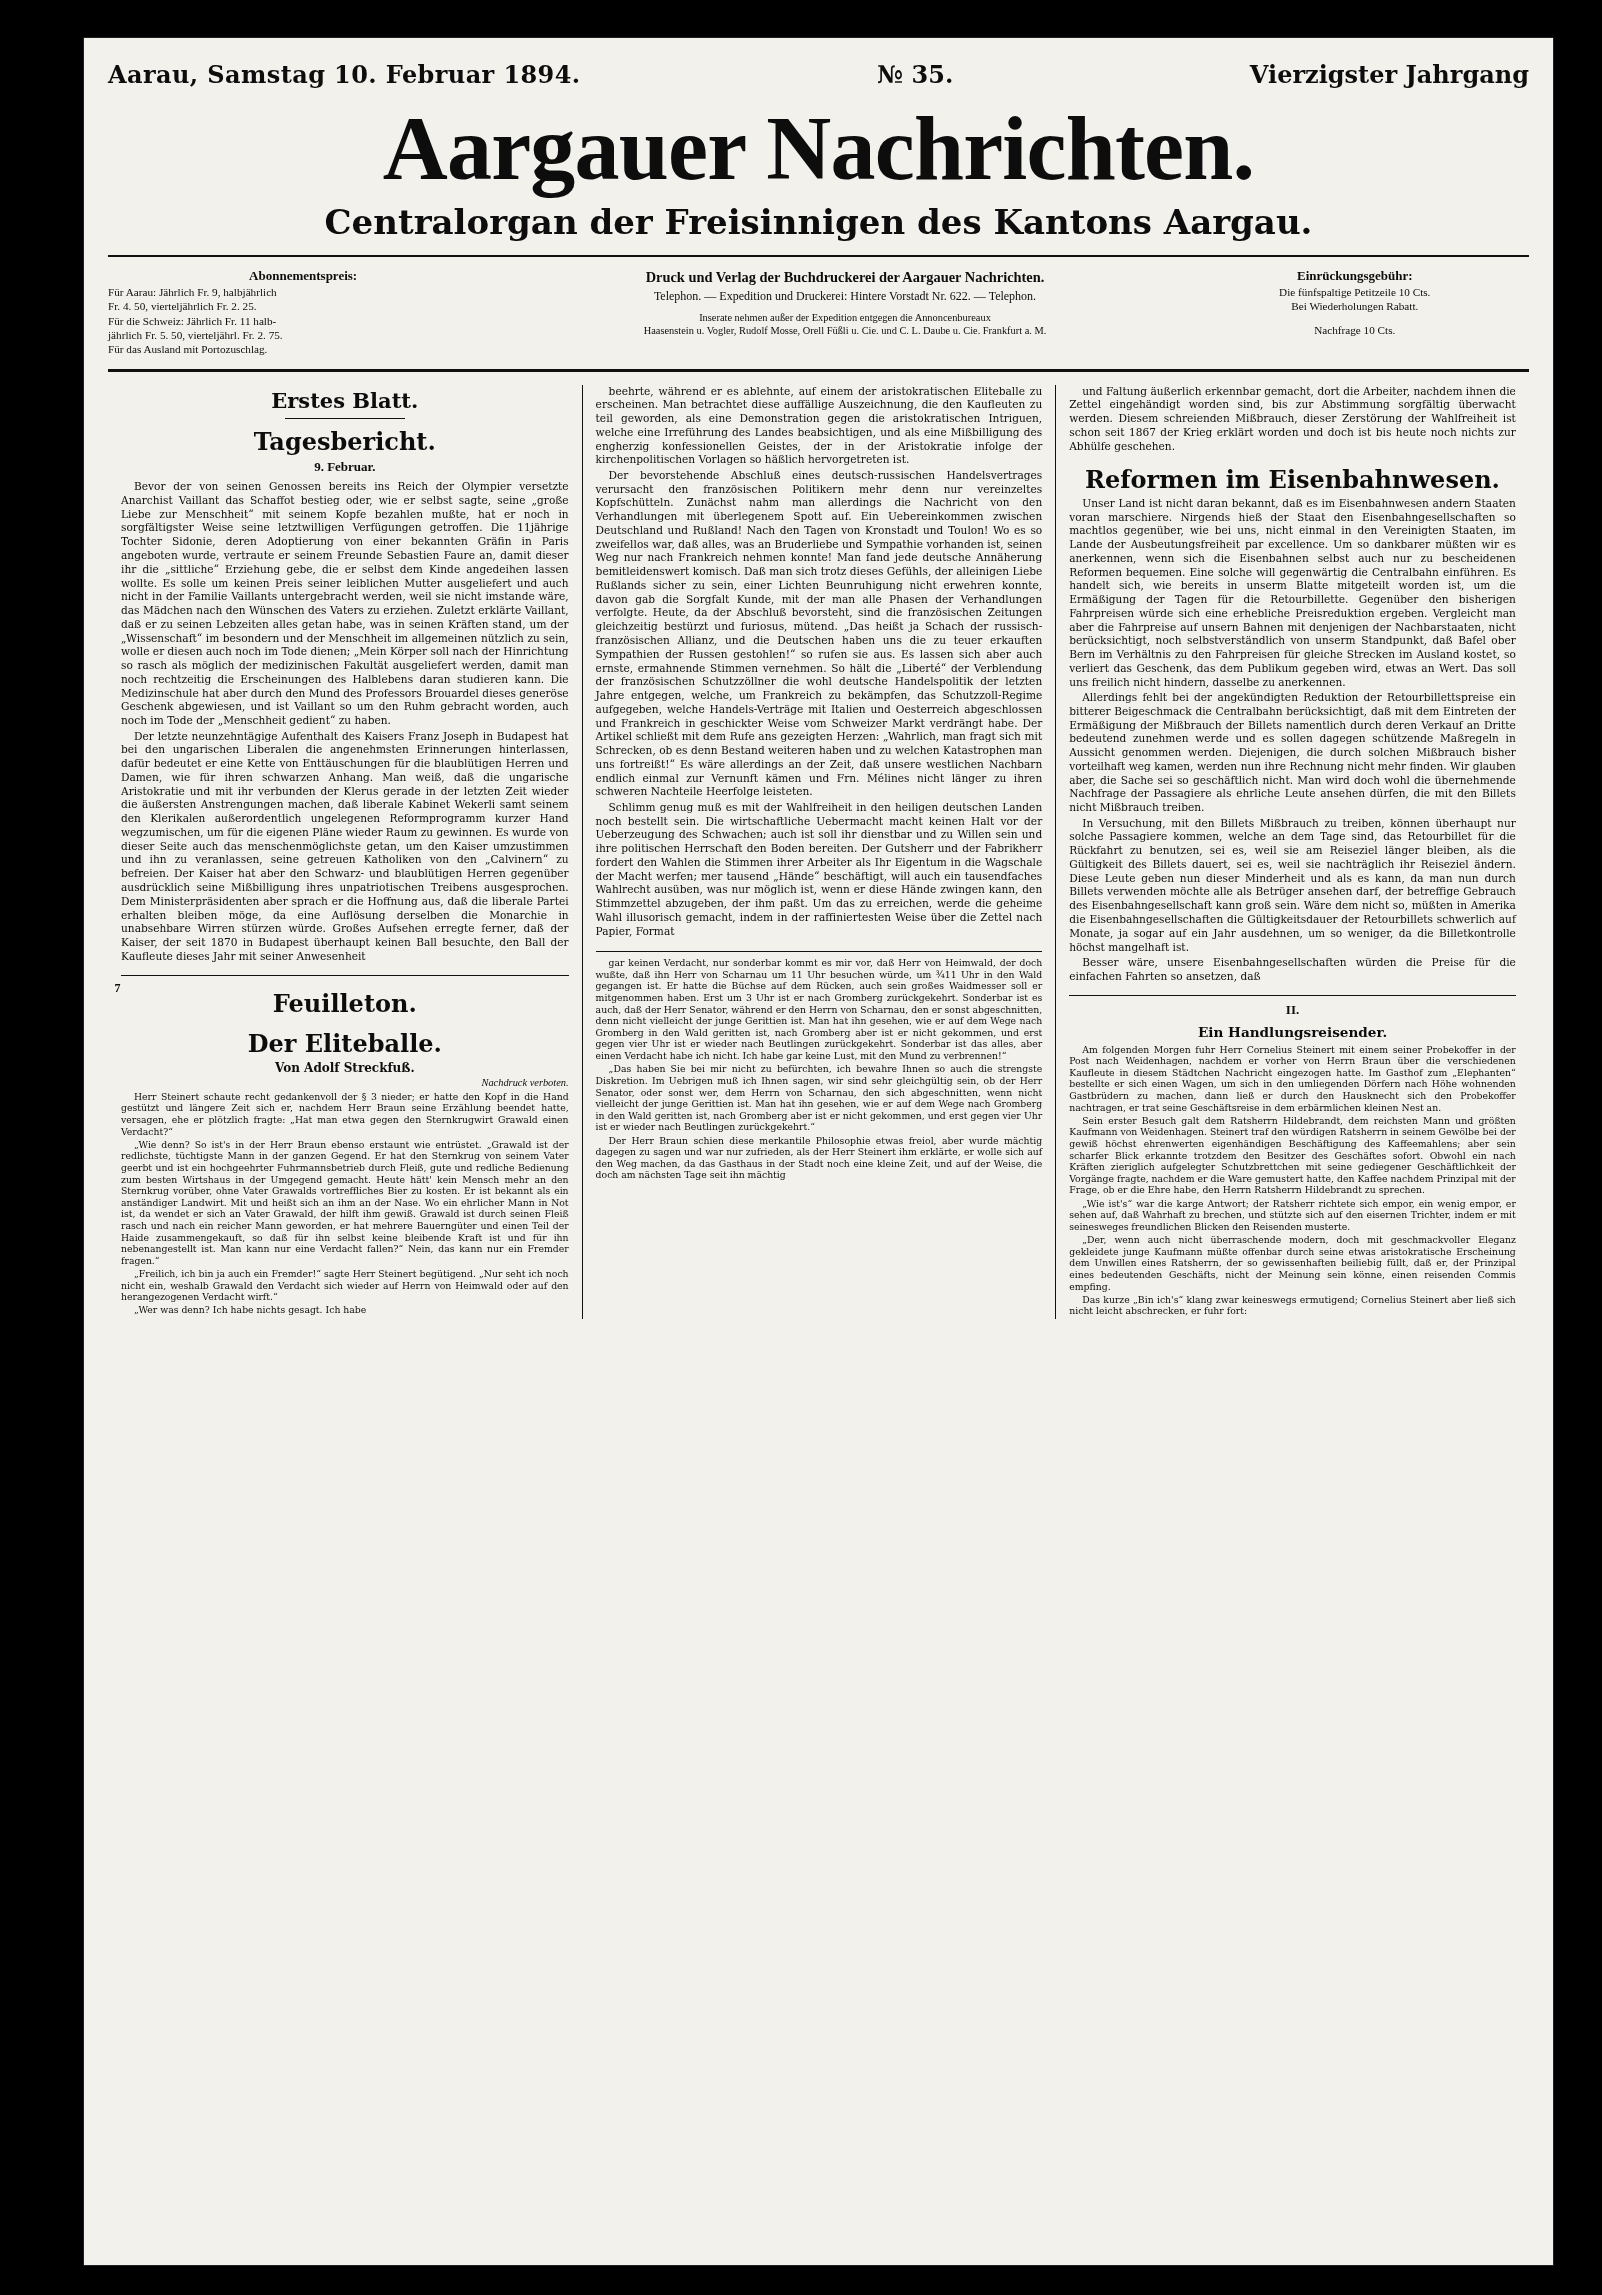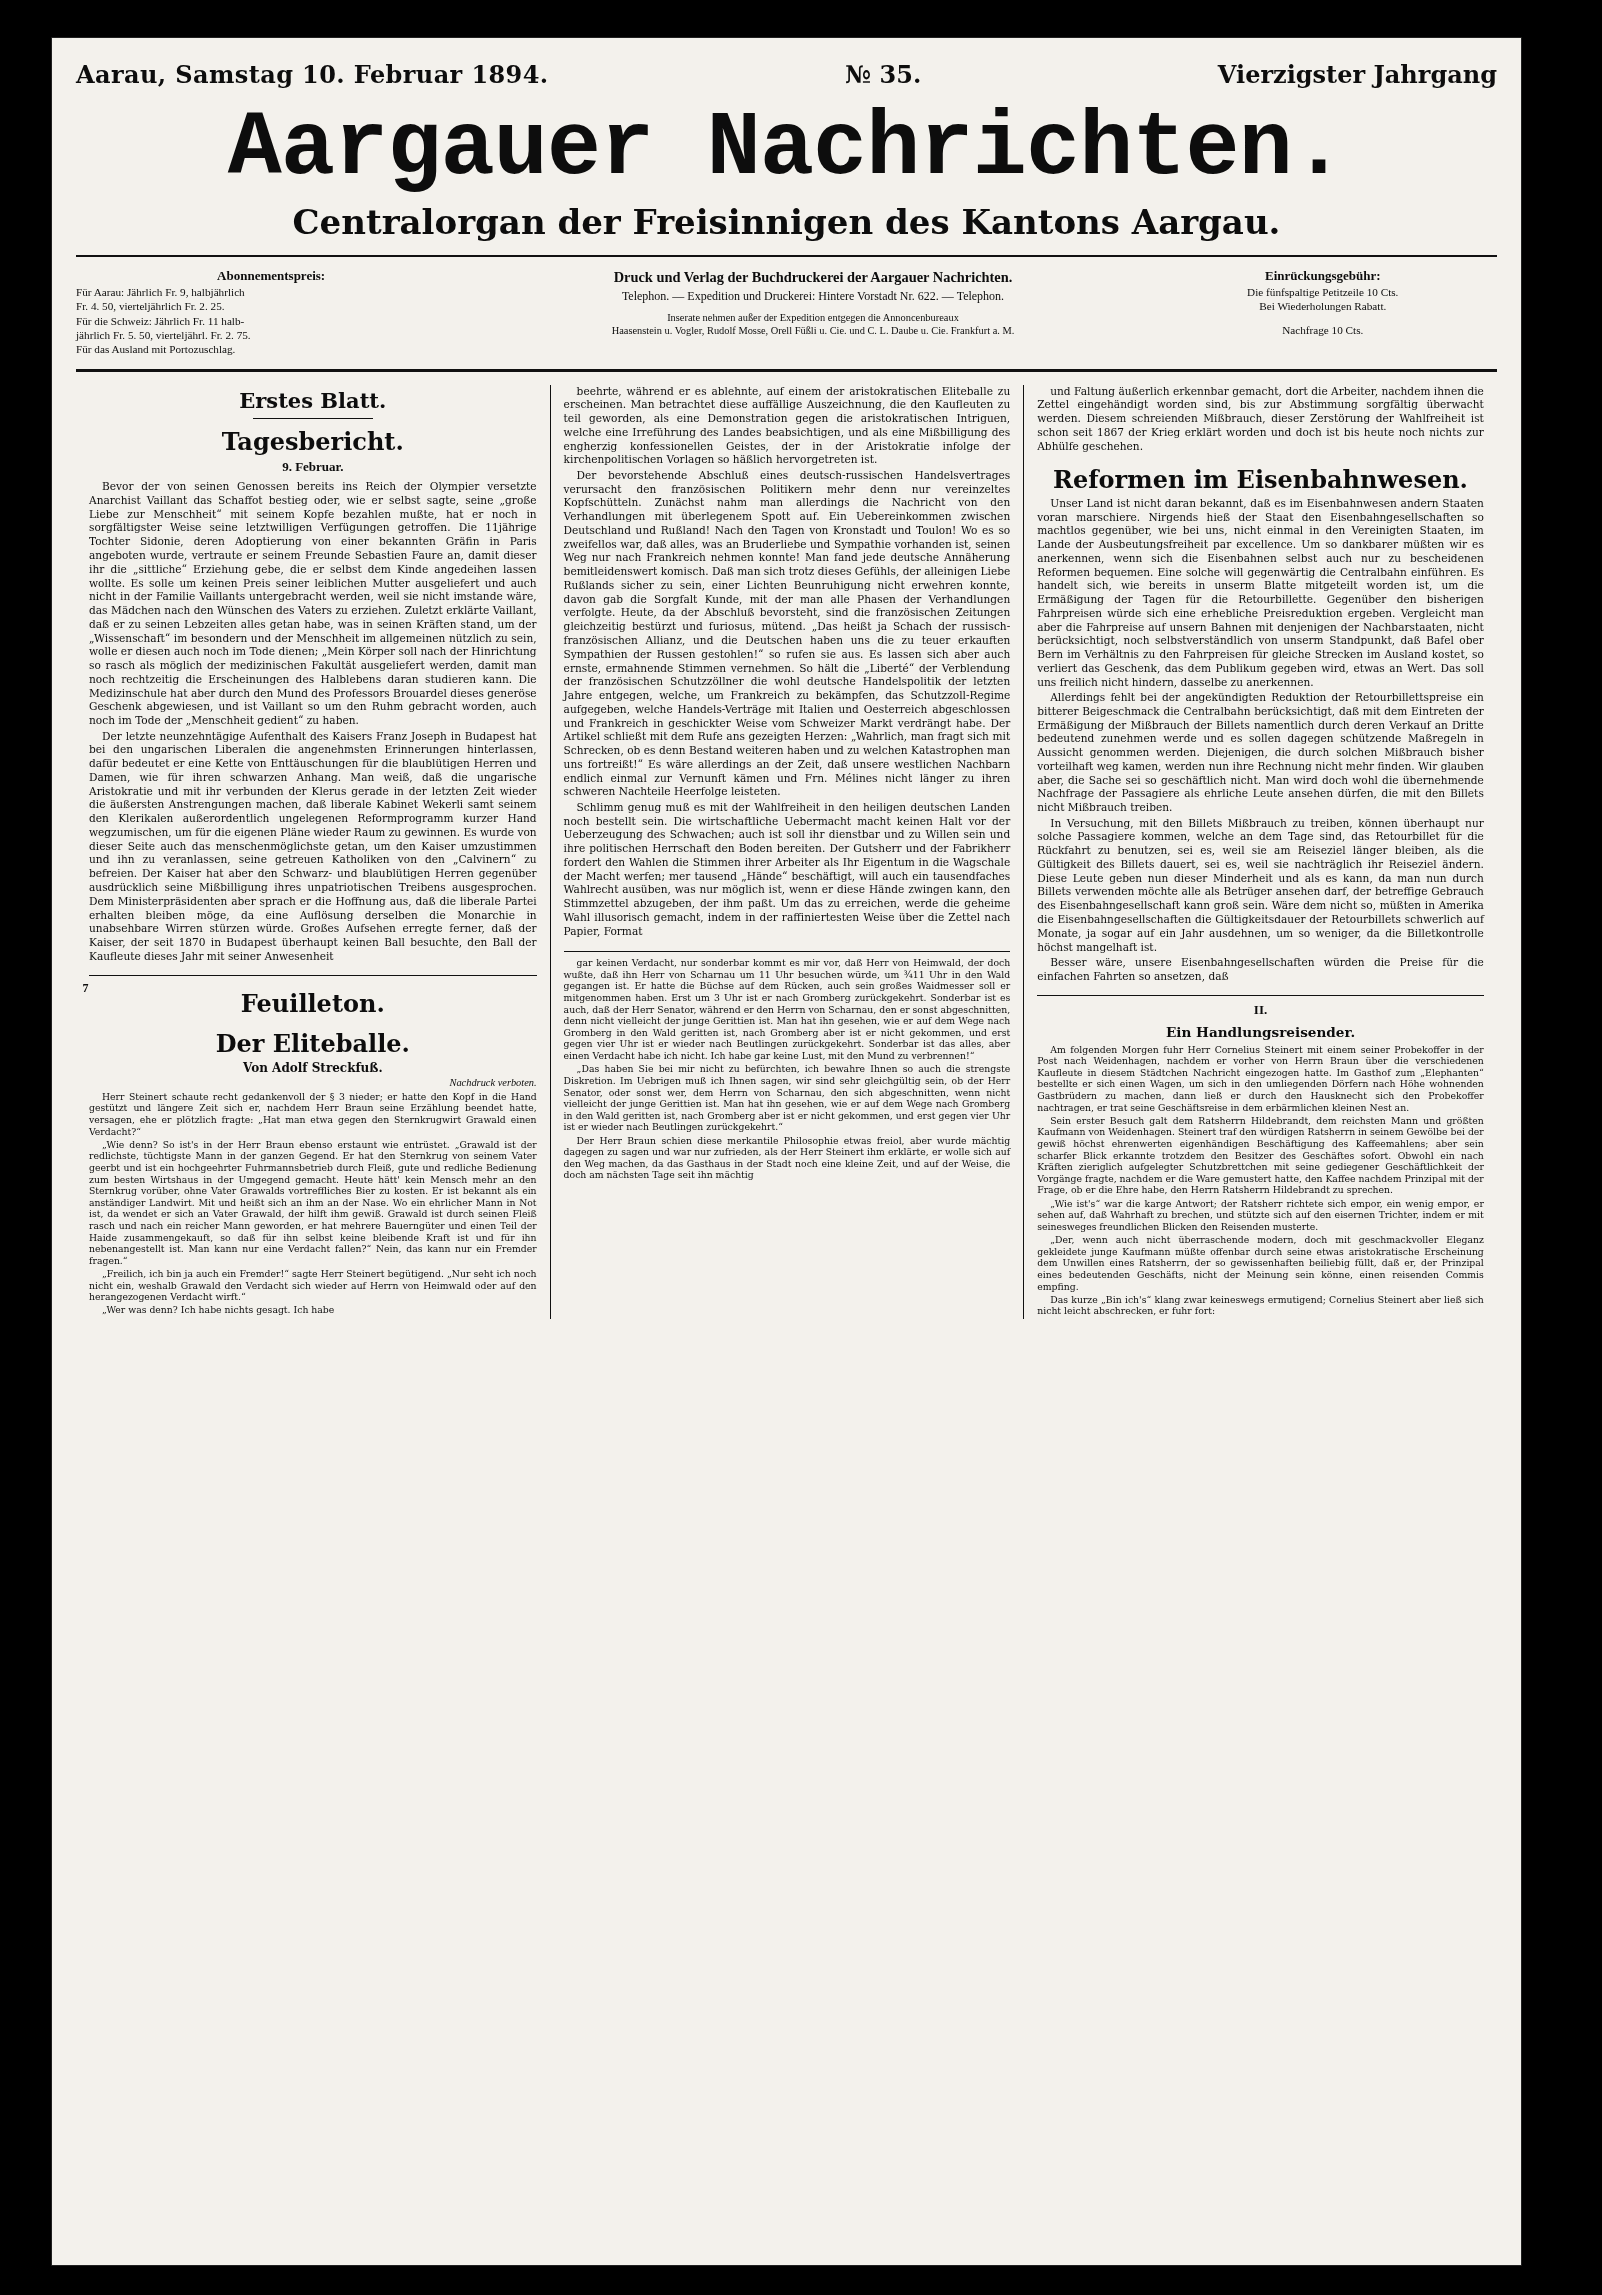--- a/index.html
+++ b/index.html
@@ -1,33 +1,33 @@
 <!DOCTYPE html>
 <html style="font-size:13px"><head>
 <meta charset="utf-8">
 <style>
   html,body{margin:0;padding:0;background:#000;}
   body{width:1602px;height:2295px;overflow:hidden;}
   .page{
-    position:absolute; left:52px; top:38px; width:1469px; height:2227px;
+    position:absolute; left:84px; top:38px; width:1469px; height:2227px;
     background:#f3f1ec; color:#0d0d0d;
     font-family:"Liberation Serif", serif;
     box-shadow:0 0 0 0.8px #2a2a2a;
   }
 
   
   .toprow{display:flex; justify-content:space-between; align-items:flex-end;
           padding:22.4px 24px 0 24px; font-weight:bold;}
   .toprow .left{font-size:24px; letter-spacing:0.4px;}
   .toprow .mid{font-size:24px;text-align:center;}
   .toprow .right{font-size:24px;}
   .fraktur{font-family:"DejaVu Serif", serif; font-weight:bold;}
 
   .title{
-    text-align:center; font-family:Liberation Mono, monospace; font-weight:bold;
+    text-align:center; font-family:Liberation Serif, serif; font-weight:bold;
     font-size:90px; line-height:1.0; margin:14.4px 0 4.8px 0; letter-spacing:-0.8px;
   }
   .subtitle{
     text-align:center; font-family:"DejaVu Serif", serif; font-weight:bold;
     font-size:34px; margin:8px 0 13px 0;
   }
   .rule{height:2.4px; background:#111; margin:4.8px 24px;}
 
   
   .infoband{display:flex; padding:6.4px 24px 8px 24px; font-size:12px; line-height:1.28;}

